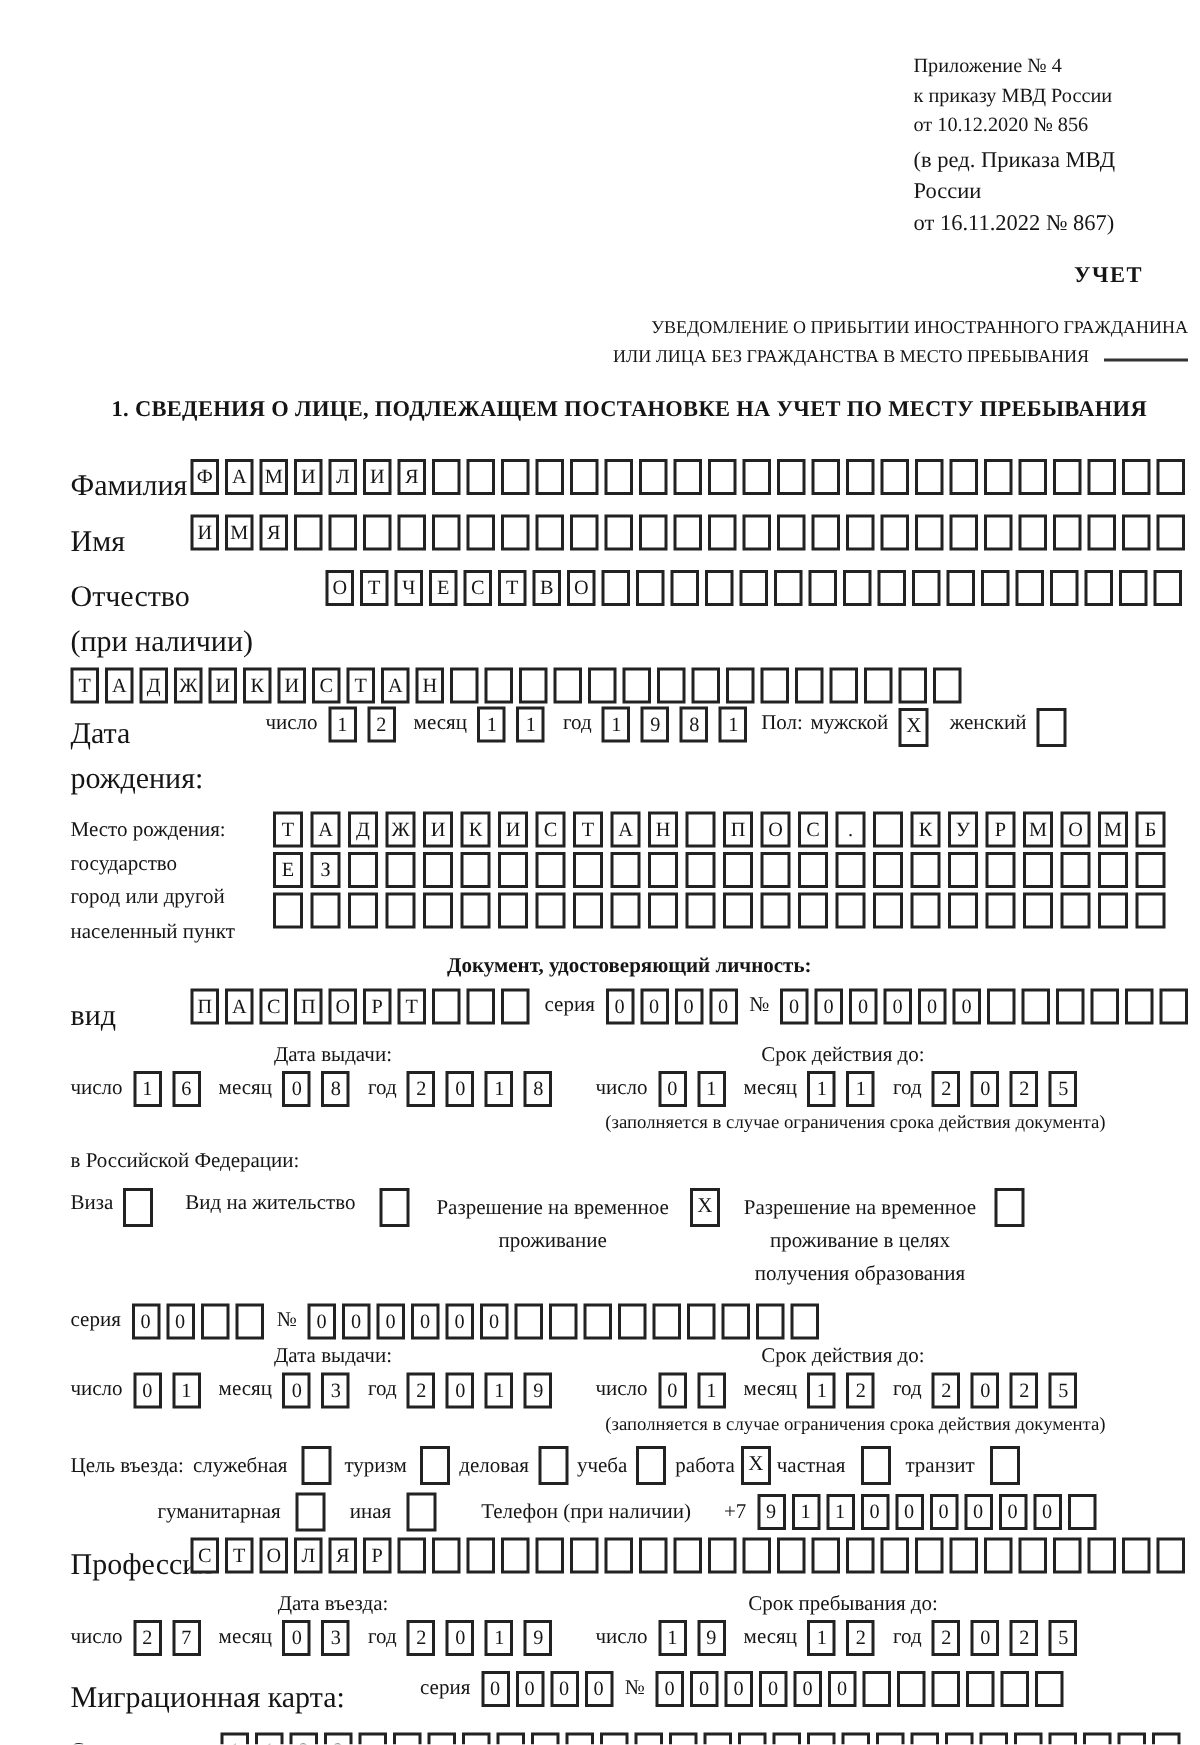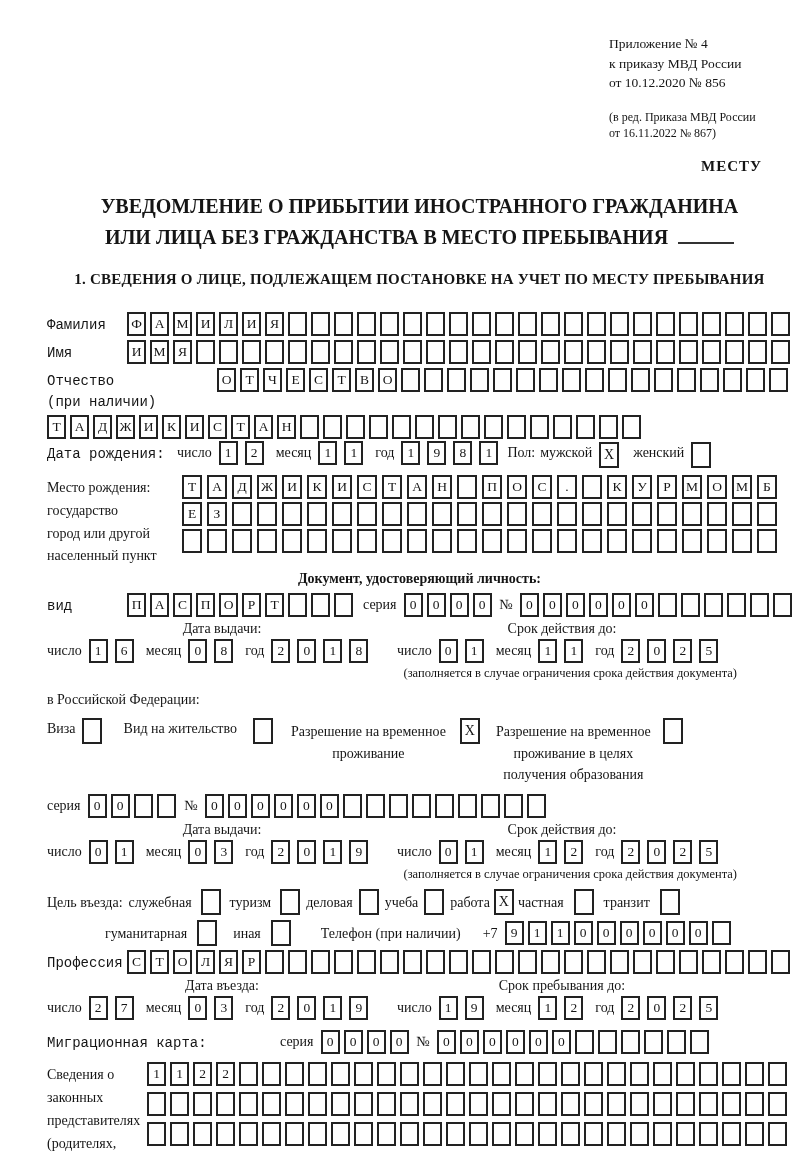--- a/index.html
+++ b/index.html
@@ -4,30 +4,30 @@
 <style>
   * { margin:0; padding:0; box-sizing:border-box; }
   html,body { background:#ffffff; }
   .page {
     width:800px; height:1163px; background:#fff; color:#151515;
     font-family:"Liberation Serif","DejaVu Serif",serif;
     padding:34px 8px 0 47px; overflow:hidden; position:relative;
   }
   
   .top-right { margin-left:562px; font-size:13.5px; line-height:1.45; }
-  .top-right .sub { font-size:12px; line-height:1.4; margin-top:16px; }
+  .top-right .sub { font-size:15px; line-height:1.4; margin-top:4px; }
   .forma { margin-top:16px; text-align:right; padding-right:30px; font-weight:bold; font-size:15px; letter-spacing:1px; }
   
-  .title { margin-top:16px; text-align:center; font-weight:bold; font-size:20px; line-height:1.55; }
+  .title { margin-top:16px; text-align:right; font-weight:normal; font-size:12px; line-height:1.55; }
   .blank-line { display:inline-block; width:56px; border-bottom:2px solid #333; height:14px; margin-left:10px; }
   .sec-heading { margin-top:18px; font-weight:bold; font-size:15px; text-align:center; letter-spacing:0.2px; white-space:nowrap; }
   
   .form { margin-top:24px; }
   .frow { display:flex; align-items:flex-start; margin-bottom:4px; }
-  .lbl { font-size:14px; line-height:1.5; padding-top:3px;font-family:Liberation Mono, monospace; }
+  .lbl { font-size:20px; line-height:1.5; padding-top:3px; }
   .w80 { width:80px; } .w135 { width:135px; } .w158 { width:158px; } .w130 { width:130px; }
   .cells { display:flex; gap:4px; flex-wrap:nowrap; }
   .cell {
     width:19px; height:24px; border:2px solid #222; background:#fff;
     display:inline-flex; align-items:center; justify-content:center;
     font-size:13.5px; font-family:inherit; flex:0 0 auto;
   }
   .cells.wide .cell { width:20px; }
   .cells.wide { gap:5px; }
   .cells.dates { gap:7px; }
@@ -65,21 +65,21 @@
 
   <div class="top-right">
     <div>Приложение № 4</div>
     <div>к приказу МВД России</div>
     <div>от 10.12.2020 № 856</div>
     <div class="sub">
       <div>(в ред. Приказа МВД России</div>
       <div>от 16.11.2022 № 867)</div>
     </div>
   </div>
-  <div class="forma">МЕСТУ</div>
+  <div class="forma">УЧЕТ</div>
 
   <div class="title">
     <div>УВЕДОМЛЕНИЕ О ПРИБЫТИИ ИНОСТРАННОГО ГРАЖДАНИНА</div>
     <div>
       <span>ИЛИ ЛИЦА БЕЗ ГРАЖДАНСТВА В МЕСТО ПРЕБЫВАНИЯ</span><span class="blank-line"></span>
     </div>
   </div>
 
   <div class="sec-heading">1. СВЕДЕНИЯ О ЛИЦЕ, ПОДЛЕЖАЩЕМ ПОСТАНОВКЕ НА УЧЕТ ПО МЕСТУ ПРЕБЫВАНИЯ</div>
 

